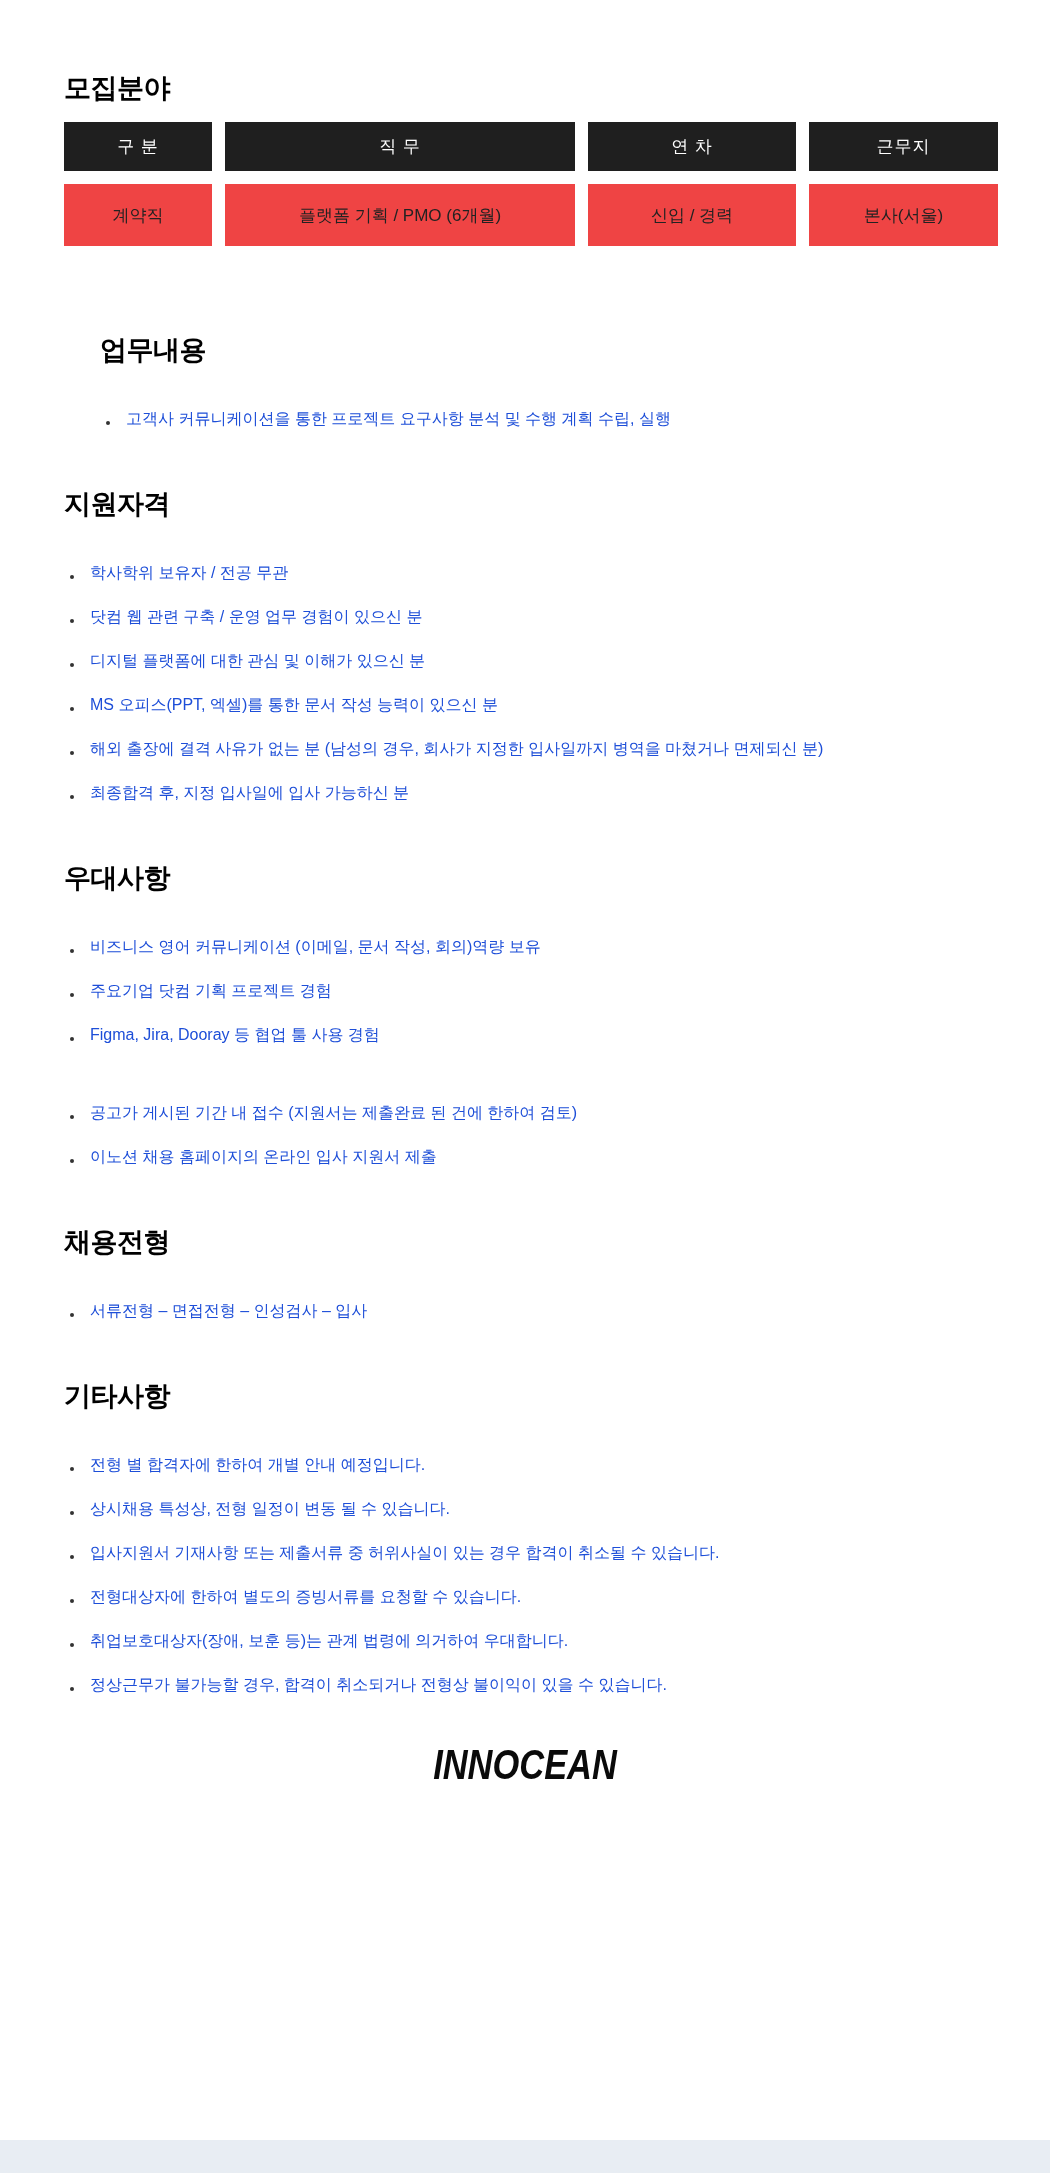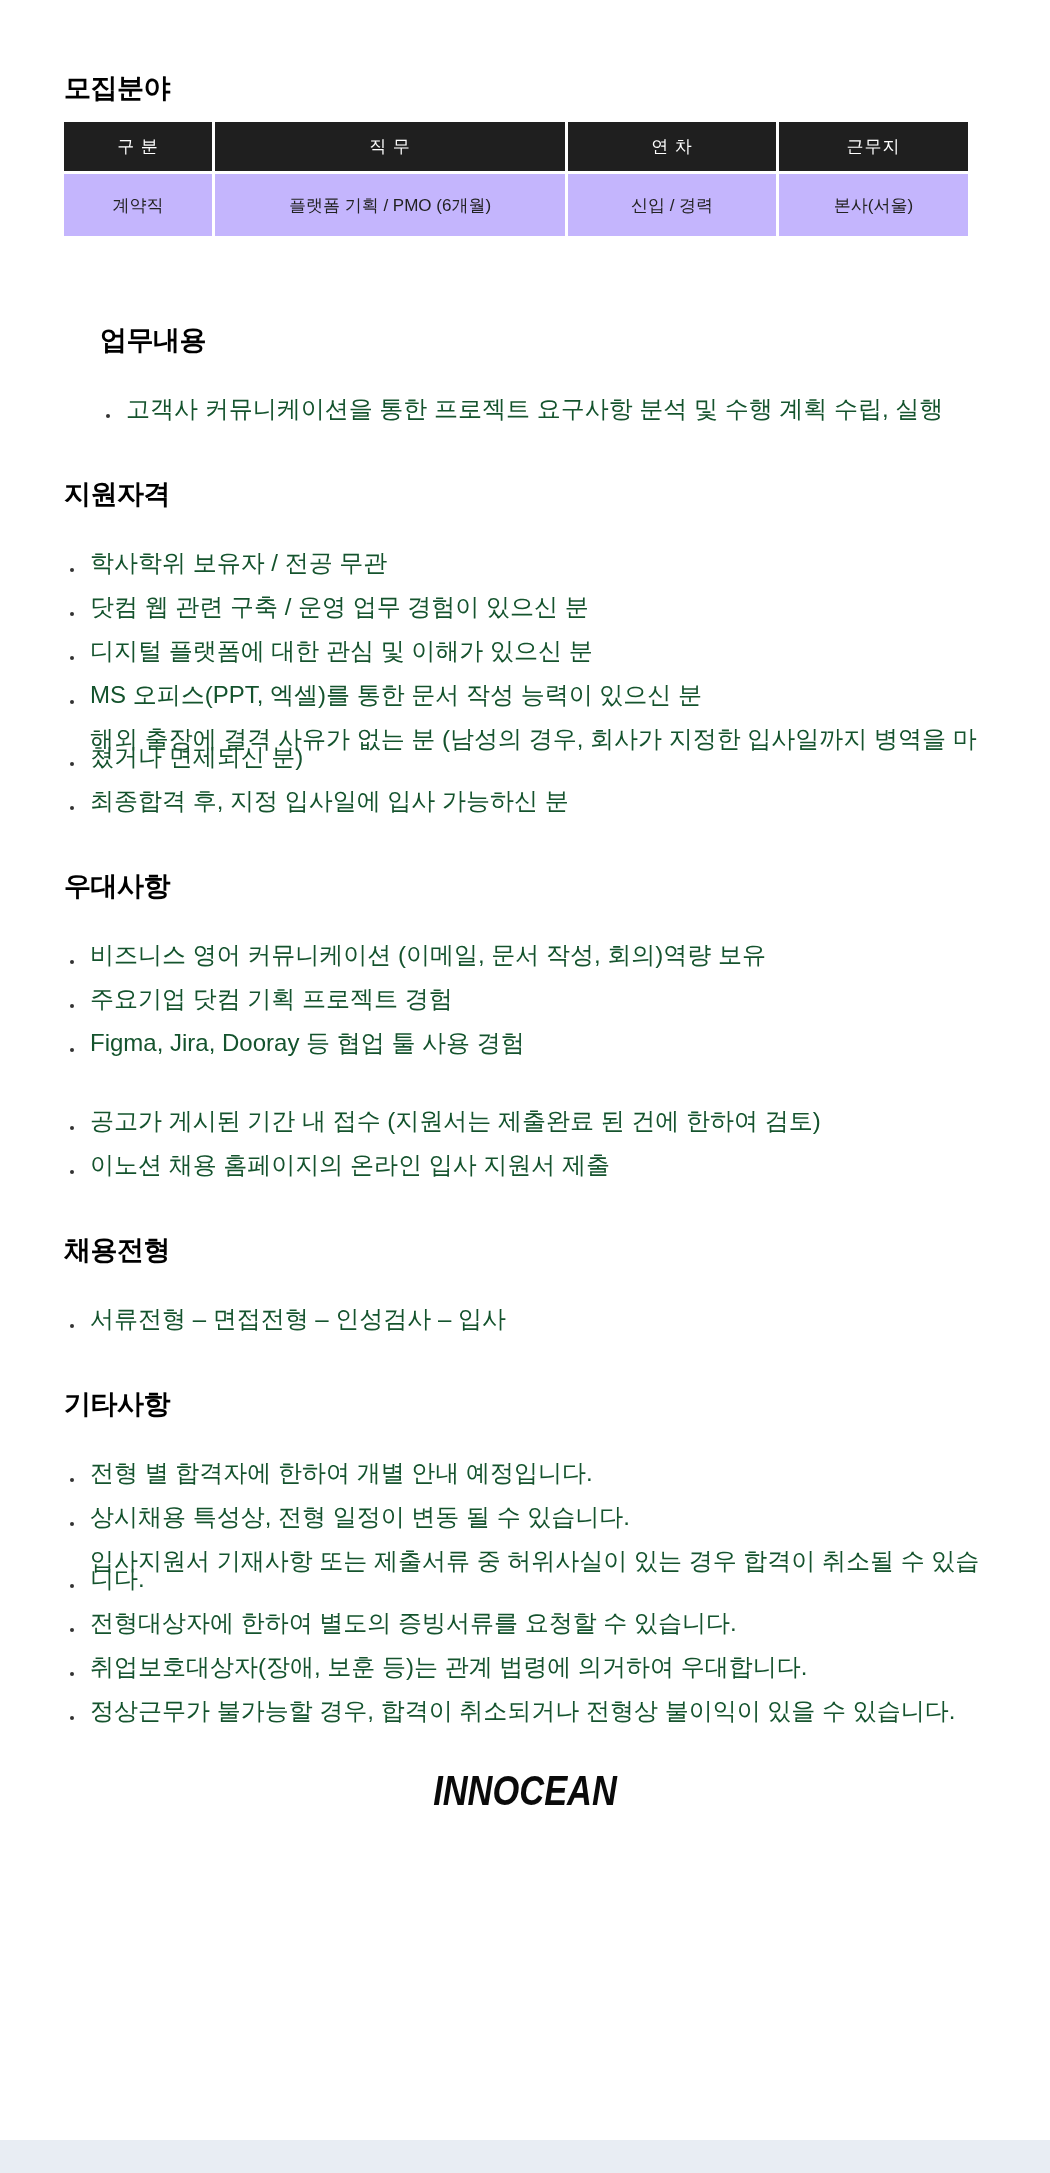--- a/index.html
+++ b/index.html
@@ -22,58 +22,58 @@
     color: #000000;
     letter-spacing: -0.5px;
   }
 
   
   .recruit-table {
     margin-top: 18px;
     width: 895px;
     display: grid;
     grid-template-columns: 148px 350px 208px 189px;
-    gap: 3px;
+    gap: 13px;
   }
   .recruit-table .th {
     background: #1f1f1f;
     color: #ffffff;
     height: 49px;
     display: flex;
     align-items: center;
     justify-content: center;
     font-size: 17px;
     letter-spacing: 1px;
     font-weight: 400;
   }
   .recruit-table .td {
-    background: #c4b5fd;
+    background: #ef4444;
     color: #222222;
     height: 62px;
     display: flex;
     align-items: center;
     justify-content: center;
     font-size: 17px;
   }
 
   .section { margin-top: 60px; }
   .section.after-table { margin-top: 88px; margin-left: 36px; }
 
   .section ul {
     list-style: none;
     margin: 44px 0 0 0;
     padding: 0;
   }
   .section li {
     display: flex;
-    align-items: flex-end;
+    align-items: center;
     margin: 0 0 26px 0;
-    font-size: 24px;
+    font-size: 16px;
     line-height: 18px;
-    color: #14532d;
+    color: #1d4ed8;
   }
   .section li .dot {
     width: 4px;
     height: 4px;
     border-radius: 50%;
     background: #333333;
     margin: 7px 16px 0 6px;
     flex: 0 0 auto;
   }
 

